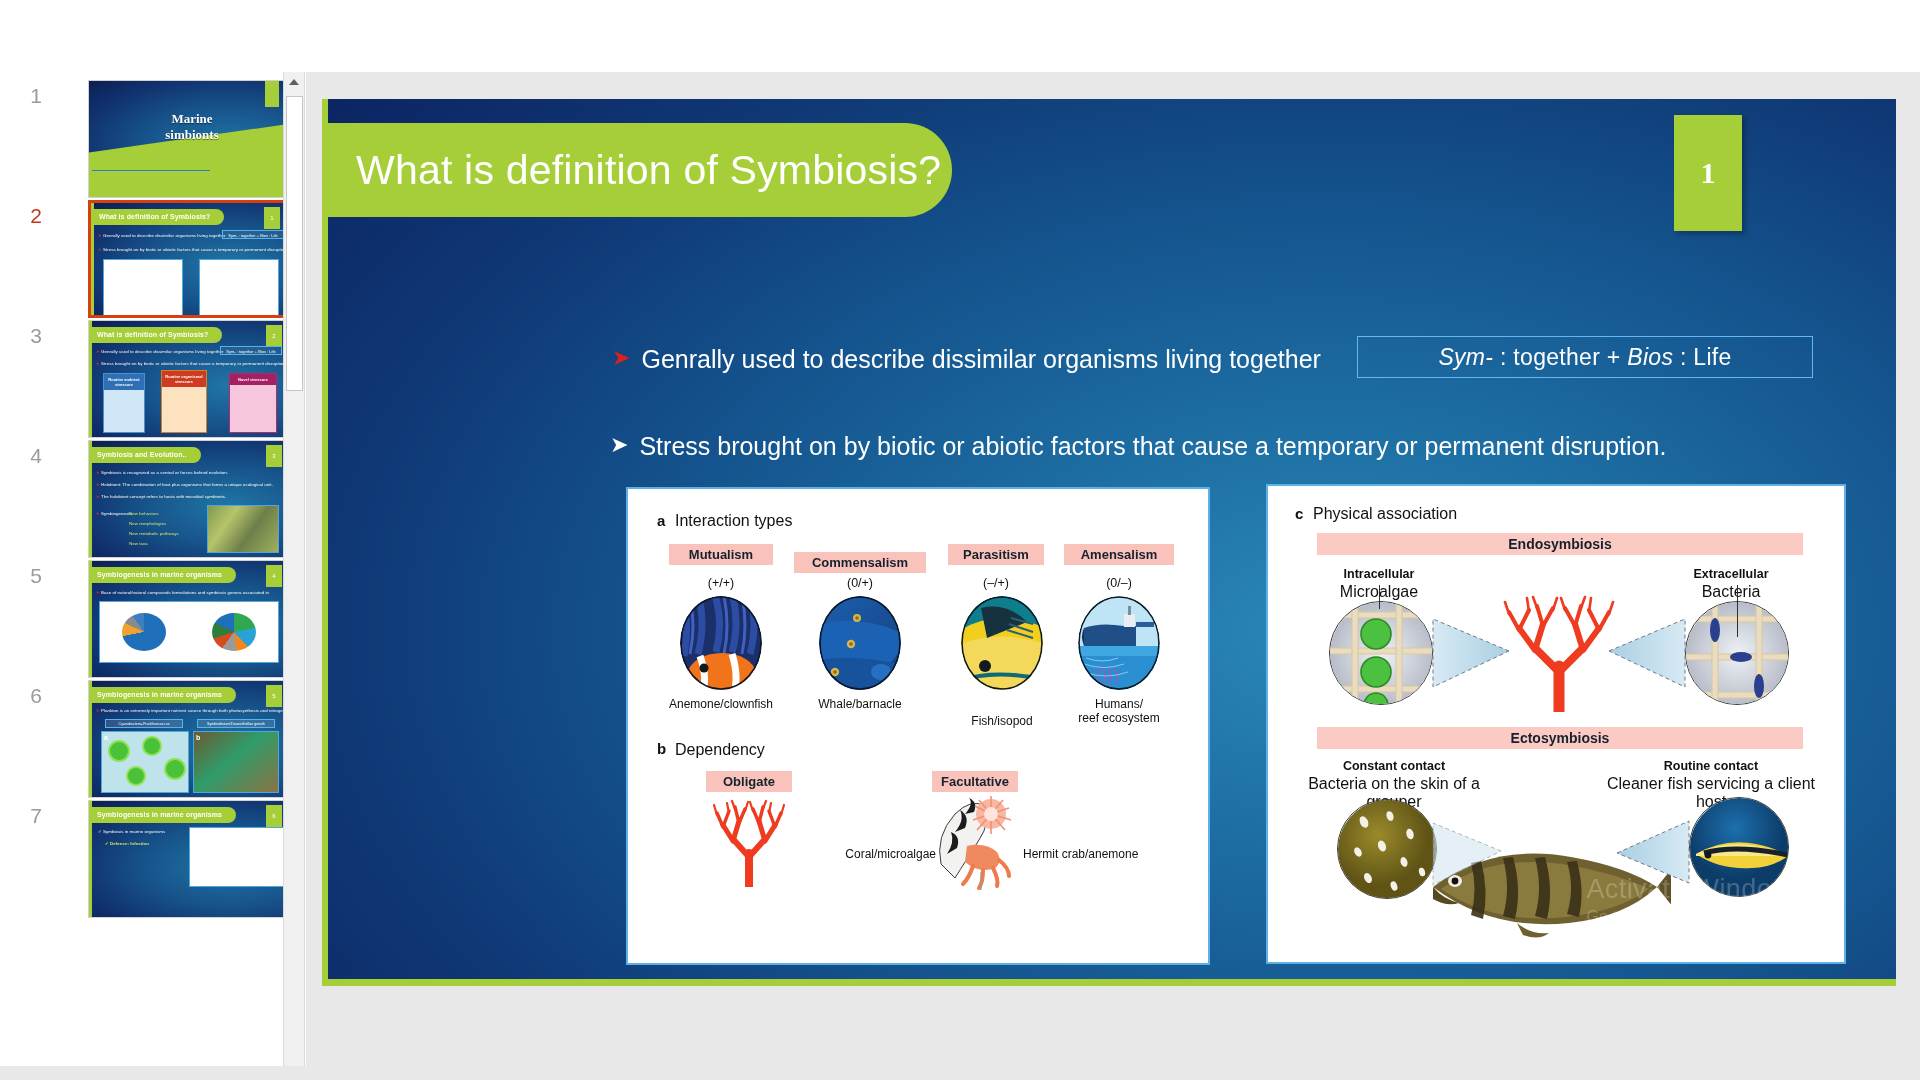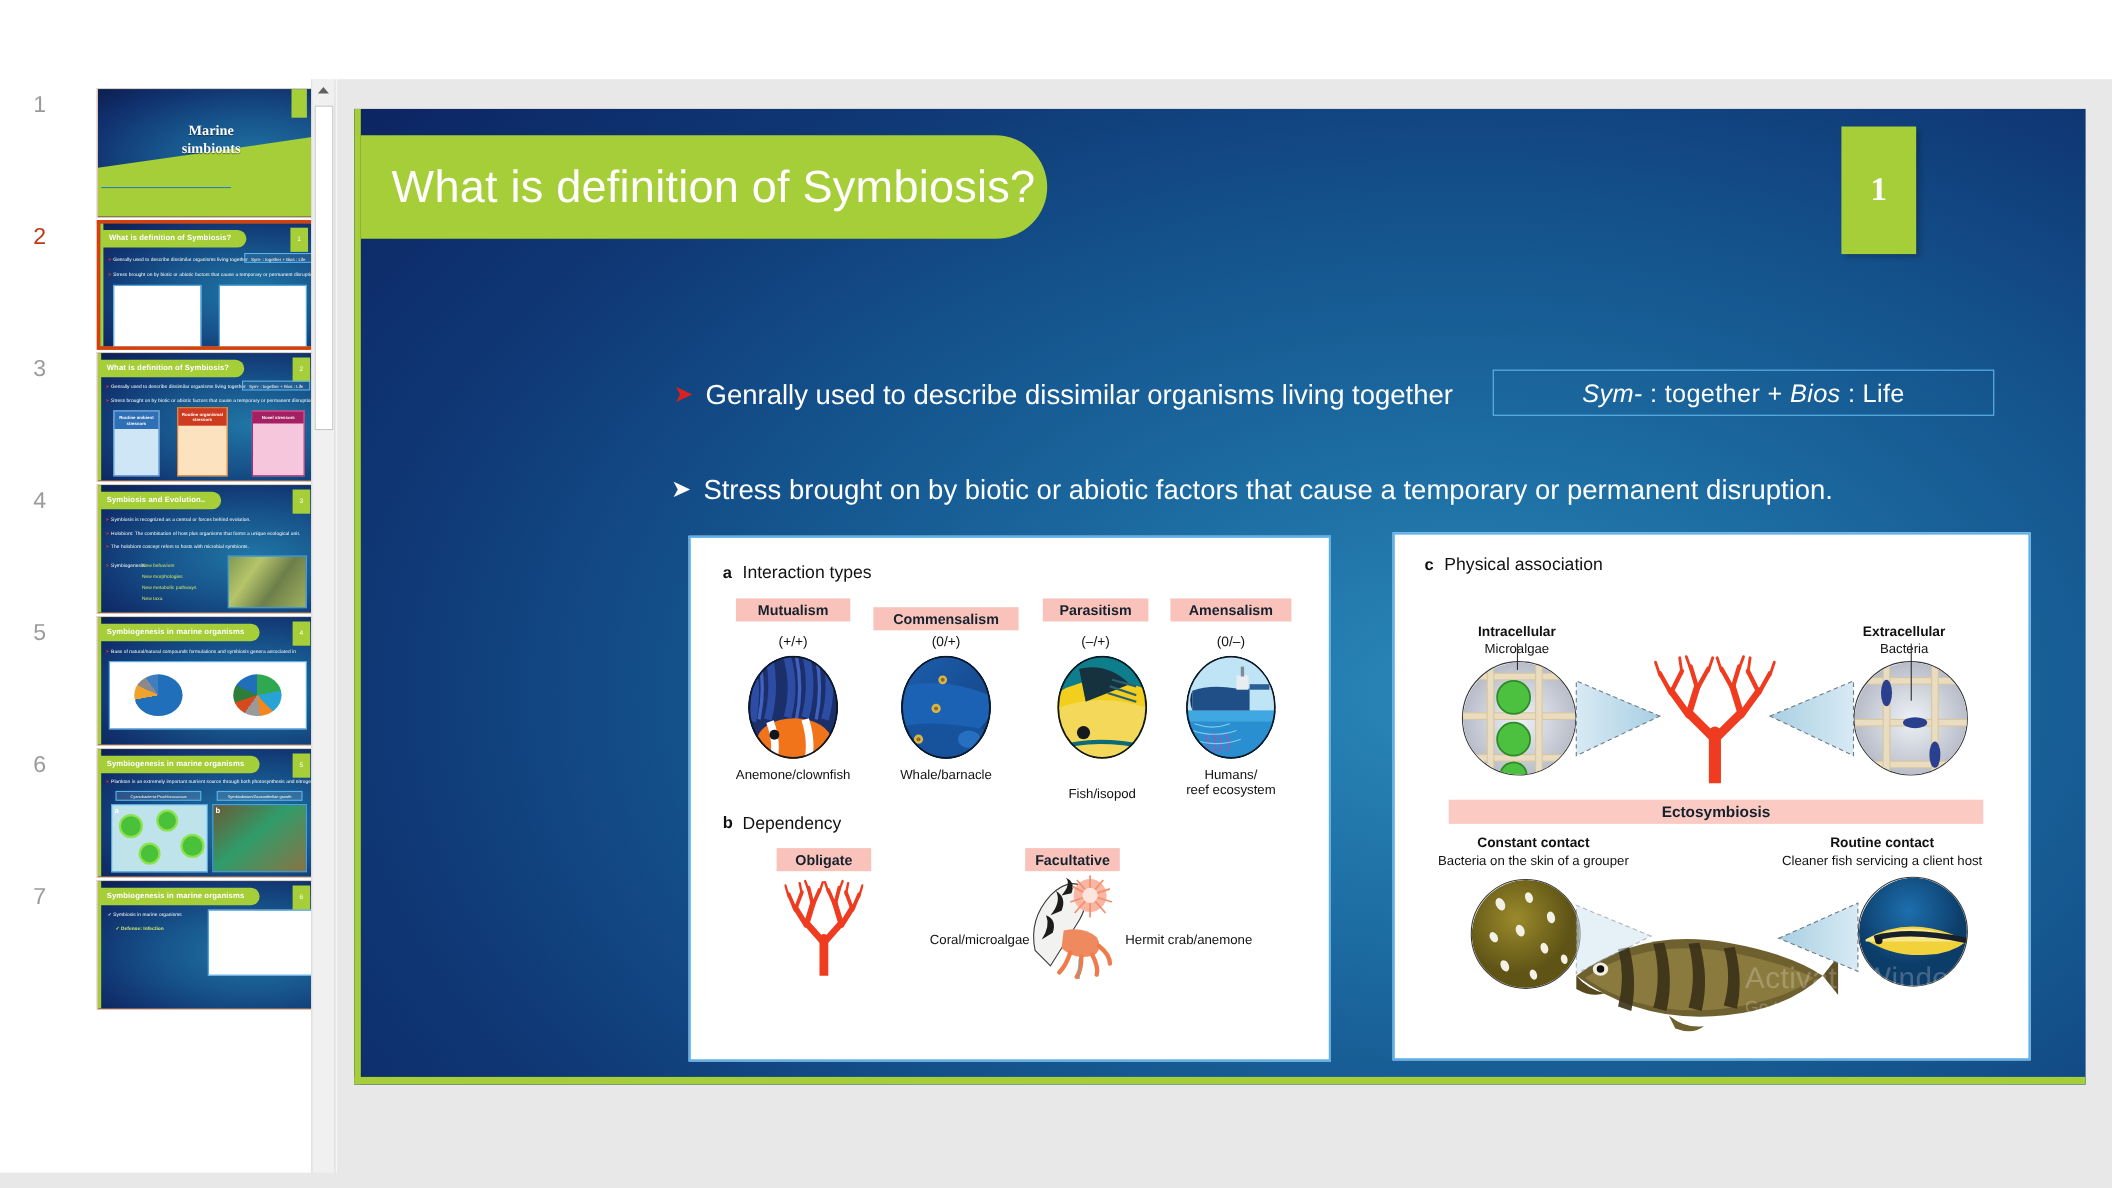--- a/index.html
+++ b/index.html
@@ -127,21 +127,21 @@
     text-align:center; line-height:21px; height:21px; font-family:"Liberation Sans",sans-serif;
   }
   .pinkband{
     position:absolute; background:#fbcbc3; color:#16212e; font-weight:bold; font-size:14px;
     text-align:center; line-height:22px; height:22px;
   }
   .signs{ position:absolute; font-size:12.5px; color:#111; text-align:center; }
   .capt{ position:absolute; font-size:12px; color:#111; text-align:center; line-height:14px; }
   .capt-l{ position:absolute; font-size:12px; color:#111; text-align:left; line-height:14px; }
   .bold-lbl{ position:absolute; font-size:12.5px; font-weight:bold; color:#111; text-align:center; }
-  .sub-lbl{ position:absolute; font-size:12px; color:#111; text-align:center; }
+  .sub-lbl{ position:absolute; font-size:16px; color:#111; text-align:center; }
 
   .circ{ position:absolute; border-radius:50%; overflow:hidden; }
 
   
   .wm{ position:absolute; right:57px; bottom:60px; text-align:left; color:#ffffff; opacity:.22;
        font-family:"Liberation Sans",sans-serif; pointer-events:none; }
   .wm .l1{ font-size:27px; font-weight:300; letter-spacing:.4px; }
   .wm .l2{ font-size:16px; font-weight:300; margin-top:3px; }
 
   
@@ -522,20 +522,21 @@
 
         </div>
       </div>
 
       <div class="figpanel figR">
         <div class="fig-inner">
 
           <span class="panel-letter" style="left:24px;top:16px;">c</span>
           <span class="panel-title" style="left:42px;top:16px;">Physical association</span>
 
+          <div class="pinkband" style="left:46px;top:44px;width:486px;">Endosymbiosis</div>
 
           <div class="bold-lbl" style="left:28px;top:78px;width:160px;">Intracellular</div>
           <div class="sub-lbl" style="left:28px;top:94px;width:160px;">Microalgae</div>
           <div class="bold-lbl" style="left:380px;top:78px;width:160px;">Extracellular</div>
           <div class="sub-lbl" style="left:380px;top:94px;width:160px;">Bacteria</div>
 
           <div class="circ" style="left:58px;top:112px;width:104px;height:104px;border:1.5px solid #3a3a3a;">
             <svg viewBox="0 0 104 104" width="104" height="104">
               <defs>
                   <clipPath id="cc1">

